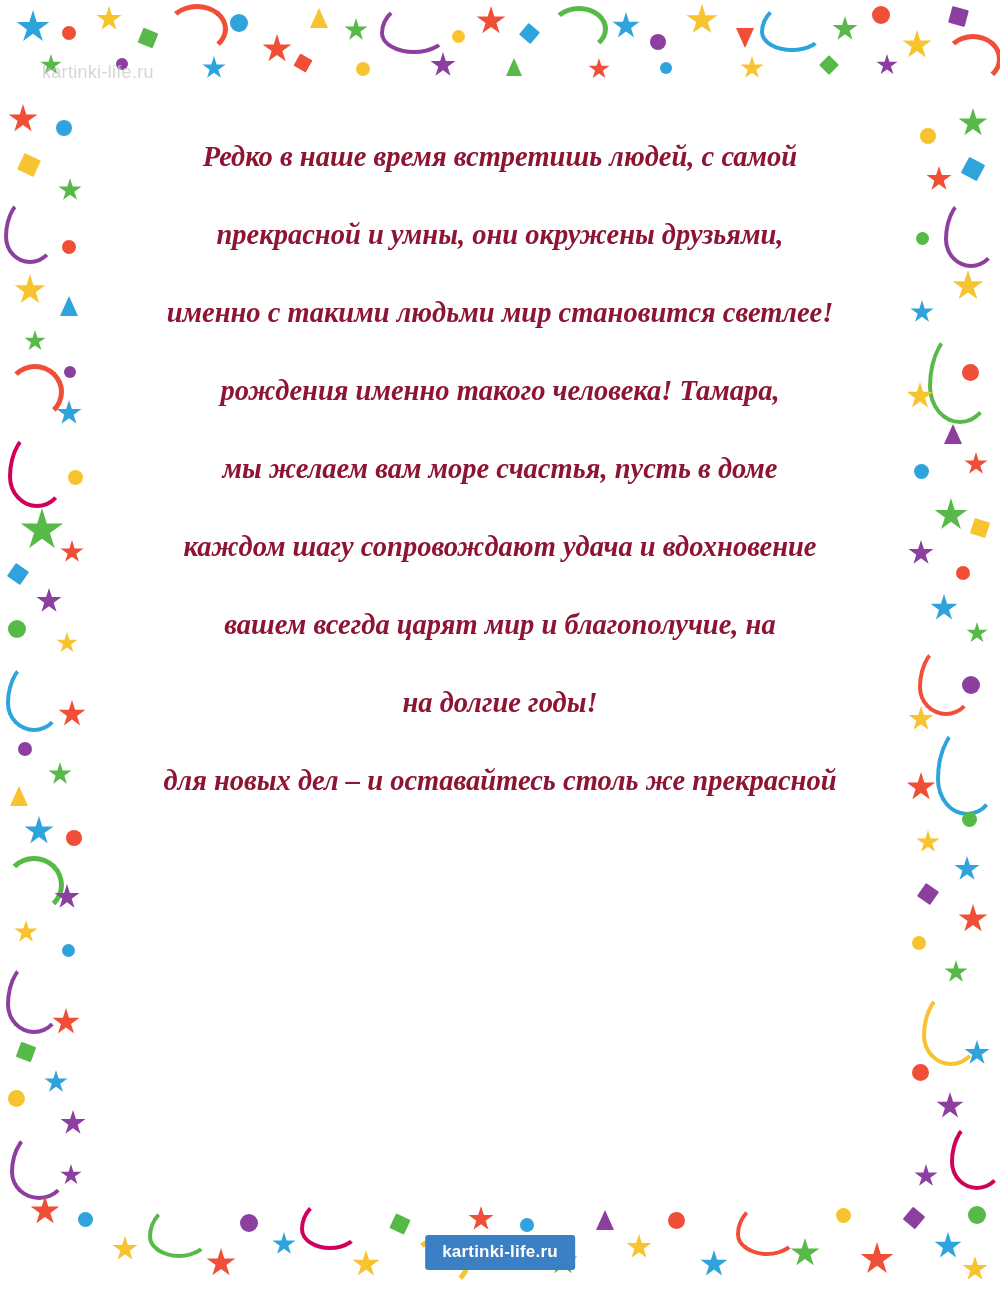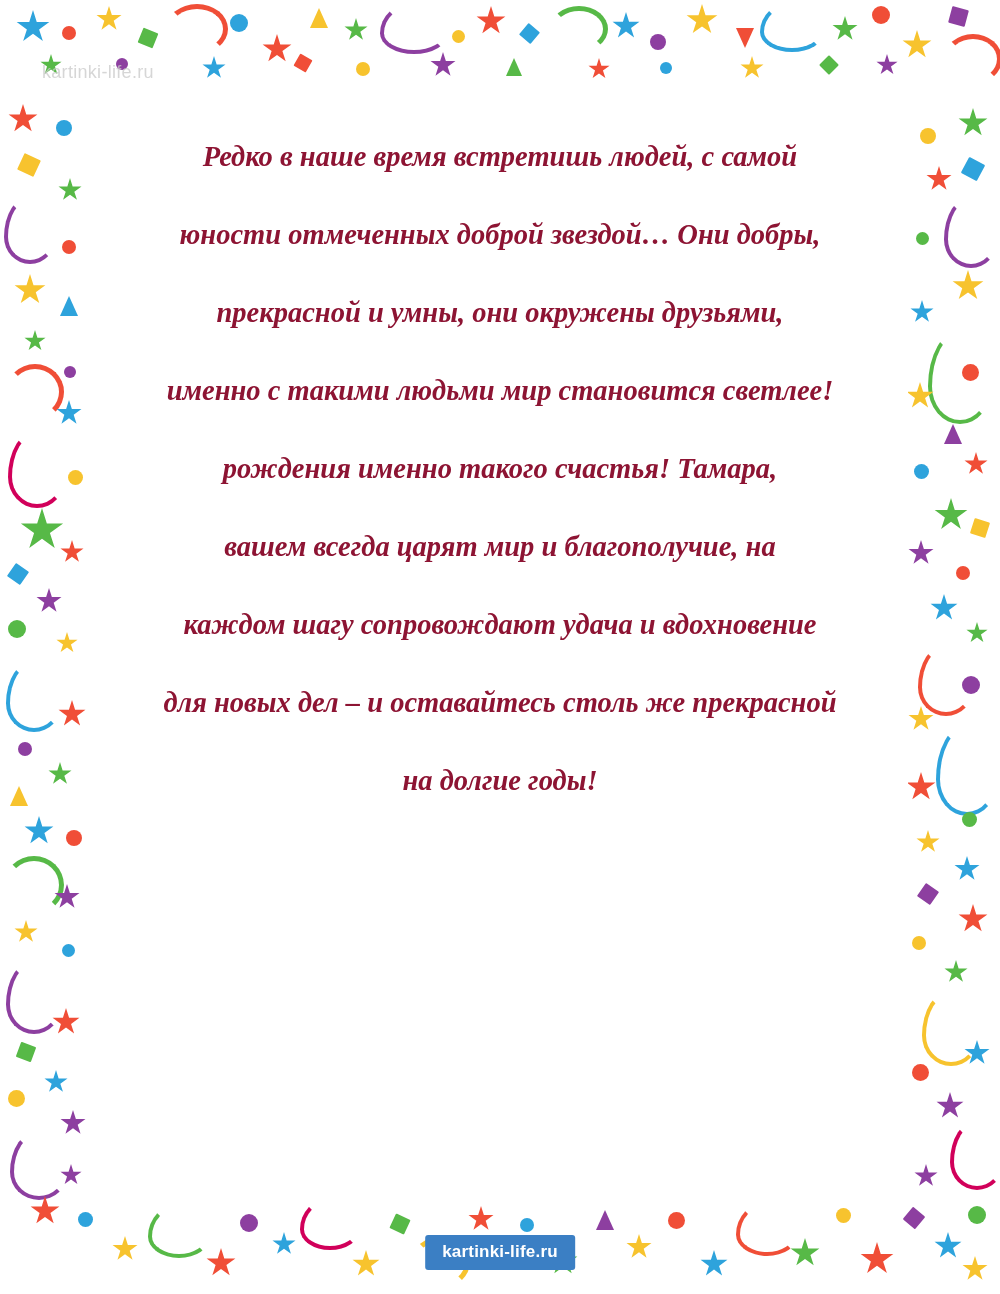--- a/index.html
+++ b/index.html
@@ -284,26 +284,26 @@
     <div class="confetti c-star" style="left:914px;top:1164px;width:24px;height:24px;background:#8d3fa0;"></div>
 
     <div class="inner-white"></div>
   </div>
 
   <div class="watermark-top">kartinki-life.ru</div>
 
   <div class="content">
     <div class="message">
       <p>Редко в наше время встретишь людей, с самой</p>
-      <p>юности отмеченных доброй звездой… Они добры,</p>
       <p>прекрасной и умны, они окружены друзьями,</p>
       <p>именно с такими людьми мир становится светлее!</p>
-      <p>рождения именно такого счастья! Тамара,</p>
+      <p>рождения именно такого человека! Тамара,</p>
+      <p>мы желаем вам море счастья, пусть в доме</p>
+      <p>каждом шагу сопровождают удача и вдохновение</p>
       <p>вашем всегда царят мир и благополучие, на</p>
-      <p>каждом шагу сопровождают удача и вдохновение</p>
+      <p>на долгие годы!</p>
       <p>для новых дел – и оставайтесь столь же прекрасной</p>
-      <p>на долгие годы!</p>
     </div>
   </div>
 
   <div class="badge">kartinki-life.ru</div>
 
 </div>
 
 </body></html>

